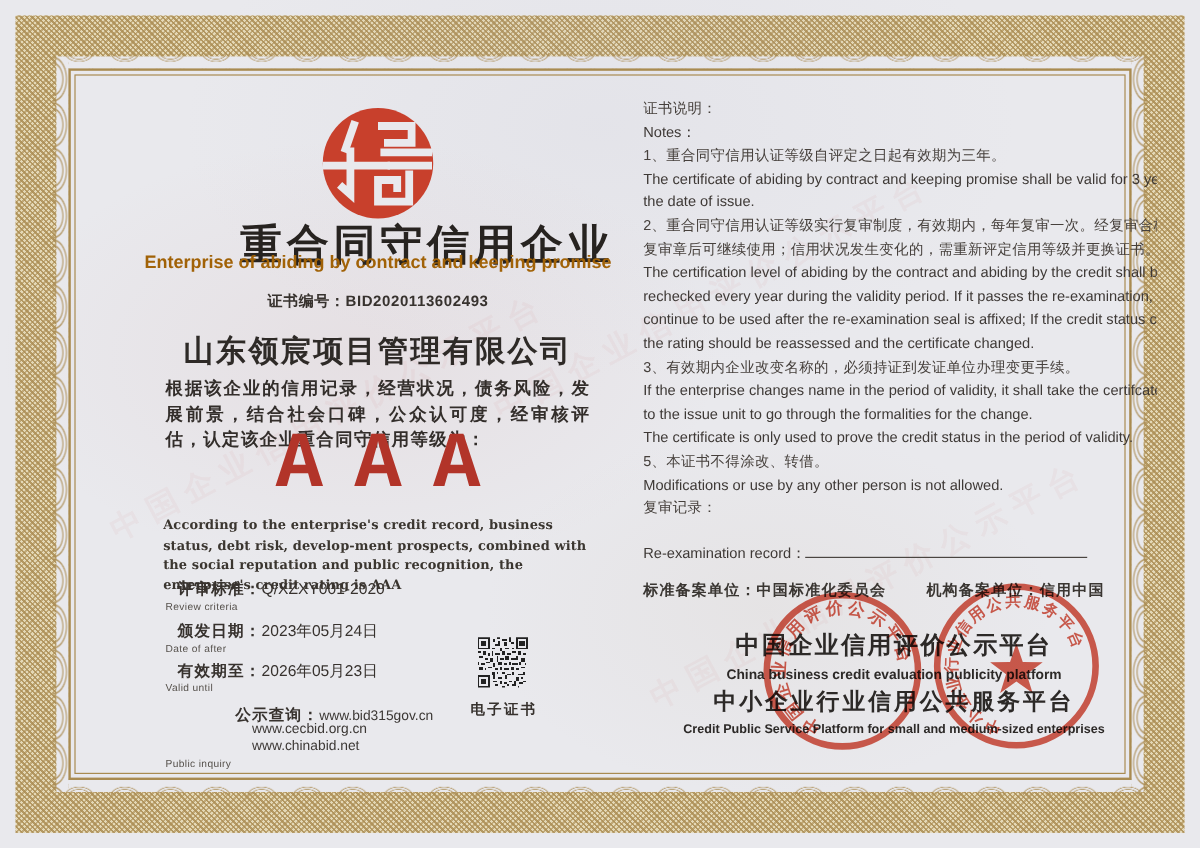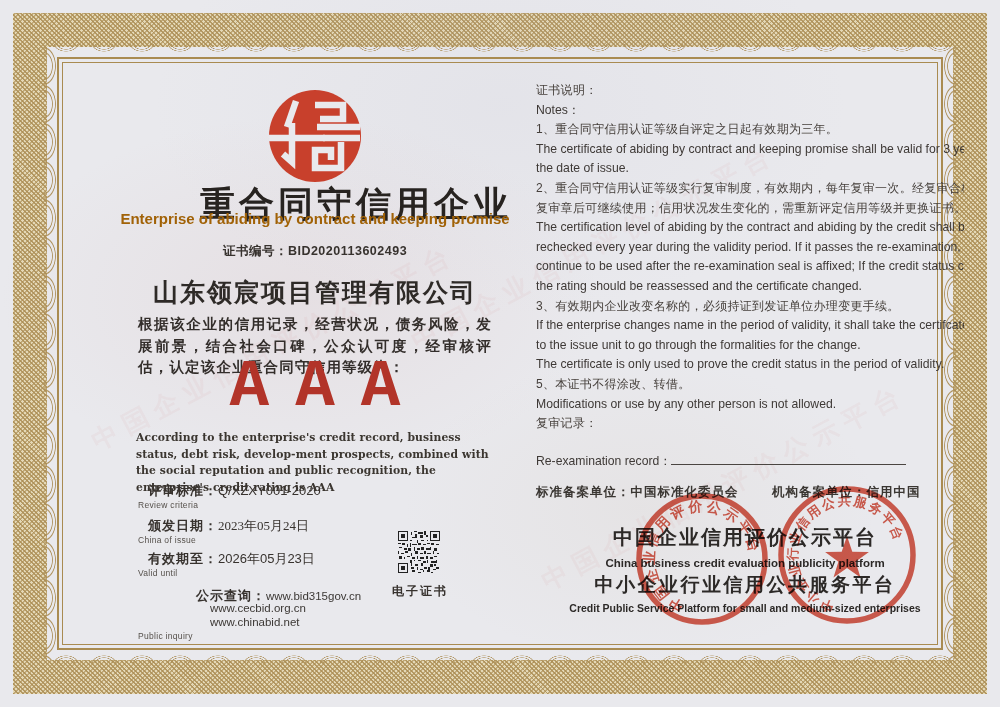--- a/index.html
+++ b/index.html
@@ -57,21 +57,21 @@
   .statement{left:138px; top:314px; width:354px; font-size:14.5px; line-height:21.5px;
              letter-spacing:1.2px; text-align:justify; color:#332e2b; font-weight:700;}
   .rating{left:118px; top:350px; width:394px; text-align:center; font-size:66px; font-weight:700;
           font-family:Liberation Mono, monospace; color:#b23429; letter-spacing:26px; text-indent:26px;}
   .statement-en{left:136px; top:430px; width:362px; font-size:10.8px; line-height:16.5px;
                 font-family:"DejaVu Serif", serif; font-weight:700; color:#3b3630; letter-spacing:.1px;}
   .fld{left:148px; white-space:nowrap; font-size:13px;text-align:right;}
   .fld .lab{font-weight:700; letter-spacing:1px; color:#37322e;}
   .fld .val{color:#37322e;}
   .fld-en{left:138px; font-size:8.5px; color:#55504b; letter-spacing:.3px;}
-  .f1{top:482px;} .f1e{top:500px;} .f2{top:517px;font-family:Liberation Serif, serif;} .f2e{top:535px;}
+  .f1{top:482px;} .f1e{top:500px;} .f2{top:517px;} .f2e{top:535px;}
   .f3{top:550px;} .f3e{top:568px;} .f4{top:587px;margin-left:48px;}
   .url2{top:602px; left:210px;} .url3{top:616px; left:210px;}
   .url{font-size:11.5px; color:#3c3835;}
   .f4e{top:631px;}
   .qr{left:398px; top:531px; width:42px; height:42px;}
   .qr-label{left:392px; top:583px; width:56px; text-align:right; font-size:12px; font-weight:700;
             letter-spacing:2px; color:#37322e; white-space:nowrap;}
   
   .notes{left:536px; top:81px; width:428px;}
   .note-line{line-height:19.6px; white-space:nowrap; overflow:hidden;}
@@ -132,21 +132,21 @@
   <div class="abs statement-en">According to the enterprise's credit record, business status, debt risk, develop-ment prospects, combined with the social reputation and public recognition, the enterprise's credit rating is AAA</div>
 
   <div class="abs fld f1">
     <span class="lab">评审标准：</span><span class="val">Q/XZXY001-2020</span>
   </div>
   <div class="abs fld-en f1e">Review criteria</div>
 
   <div class="abs fld f2">
     <span class="lab">颁发日期：</span><span class="val">2023年05月24日</span>
   </div>
-  <div class="abs fld-en f2e">China of issue</div>
+  <div class="abs fld-en f2e">Date of after</div>
 
   <div class="abs fld f3">
     <span class="lab">有效期至：</span><span class="val">2026年05月23日</span>
   </div>
   <div class="abs fld-en f3e">Valid until</div>
 
   <div class="abs fld f4">
     <span class="lab">公示查询：</span><span class="url">www.bid315gov.cn</span>
   </div>
   <div class="abs url url2">www.cecbid.org.cn</div>

